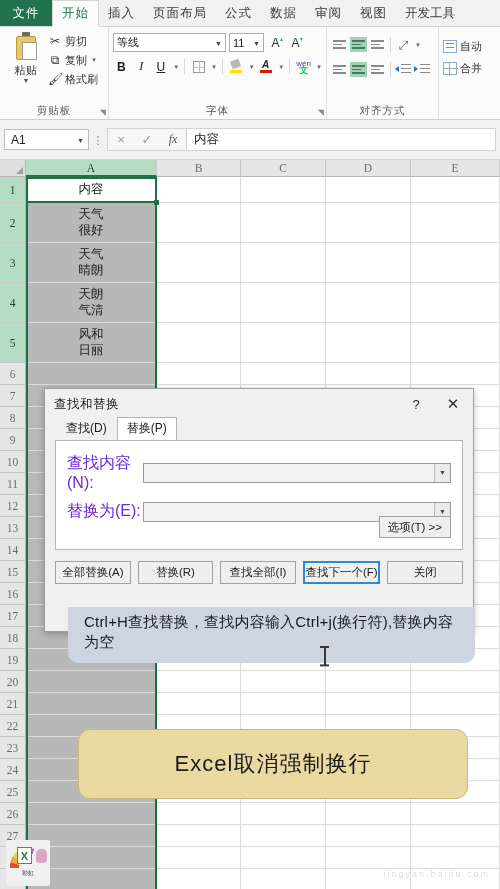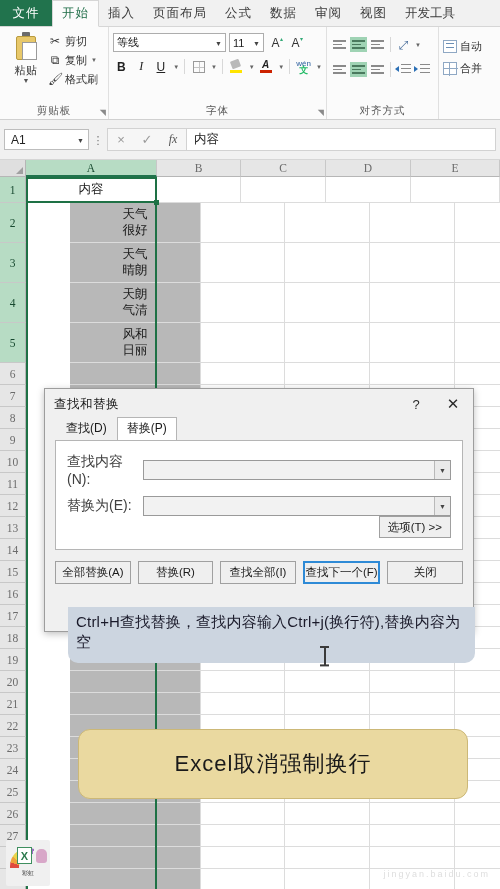--- a/index.html
+++ b/index.html
@@ -145,57 +145,57 @@
   .rowheads { position:absolute; left:0; top:17px; width:26px;}
   .rh { width:26px; border-right:1px solid #b6b6b6; border-bottom:1px solid #c8c8c8;
         background:#e6e6e6; display:flex; align-items:center; justify-content:center;
         font-size:11.5px; color:#6b6b6b; font-family:"Liberation Serif", serif;}
   .rh.sel { background:#b7dcc4; color:#17492f; }
   .cells { position:absolute; left:26px; top:17px; }
   .crow { display:flex; }
   .cell { border-right:1px solid #dcdcdc; border-bottom:1px solid #dcdcdc; background:#fff;
           font-size:12.5px; color:#1a1a1a; display:flex; align-items:center; justify-content:center;
           text-align:center; line-height:1.22; white-space:pre-line; overflow:hidden;}
-  .cell.selA { background:#b8b8b8;margin-left:44px; }
+  .cell.selA { background:#b8b8b8; }
   .selbox { position:absolute; border:2px solid #1e7145; pointer-events:none; }
   .selhandle { position:absolute; width:5px; height:5px; background:#1e7145; }
 
   
   .dlg {
     position:absolute; left:44px; top:388px; width:430px; height:244px;
     background:#f0f0f0; border:1px solid #9d9d9d; box-shadow:0 2px 7px rgba(0,0,0,.25);
   }
   .dlg-title { height:30px; display:flex; align-items:center; padding-left:9px; background:#f0f0f0;}
   .dlg-title-text { font-size:12.5px; color:#1a1a1a; letter-spacing:0.5px;}
   .dlg-ctrls { margin-left:auto; display:flex; height:30px;}
   .dlg-btn { width:34px; display:flex; align-items:center; justify-content:center; font-size:13px; color:#2a2a2a;}
   .dlg-btn.close { width:40px; font-size:15px;}
   .tabs-row { display:flex; padding-left:11px; height:21px; align-items:flex-end; }
   .dtab { padding:2px 9px 3px 9px; font-size:12px; color:#1a1a1a; border:1px solid transparent; border-bottom:none;}
   .dtab.active { background:#fff; border-color:#b5b5b5; position:relative; z-index:2;}
   .dlg-panel { margin:0 10px 0 10px; background:#fff; border:1px solid #b5b5b5; height:110px; position:relative; padding:12px 11px 0 11px;}
   .field-row { display:flex; align-items:center; margin-bottom:9px;}
-  .field-label { width:76px; font-size:14px; color:#404040;}
+  .field-label { width:76px; font-size:16px; color:#6d28d9;}
   .field-input { flex:1; height:20px; border:1px solid #9a9a9a; background:#f2f2f2; display:flex; align-items:center;}
   .field-input .txt { flex:1; padding-left:4px; font-size:12px; color:#222;}
   .field-dd { width:16px; height:18px; background:#eaeaea; border-left:1px solid #b9b9b9; display:flex; align-items:center; justify-content:center; font-size:7px; color:#444;}
   .opt-btn { position:absolute; right:11px; bottom:11px; min-width:72px; height:22px;
              border:1px solid #a0a0a0; background:#efefef; font-size:11.5px; color:#1a1a1a;
              display:flex; align-items:center; justify-content:center; padding:0 8px;}
   .dlg-footer { display:flex; gap:7px; padding:11px 10px 0 10px;}
   .dbtn { flex:1; height:23px; border:1px solid #a0a0a0; background:#efefef;
           font-size:11.5px; color:#1a1a1a; display:flex; align-items:center; justify-content:center; white-space:nowrap;}
   .dbtn.focus { border:2px solid #2e8ad6; }
   .u { text-decoration:underline; }
 
   
   .note {
     position:absolute; left:68px; top:607px; width:407px; min-height:56px;
     background:#ccd5e0; border-radius:0 0 10px 10px;
-    font-size:15px; color:#1a1a2a; line-height:1.33; padding:5px 8px 6px 8px;
+    font-size:15px; color:#1a1a2a; line-height:1.33; padding:5px 8px 6px 16px;
     letter-spacing:0.2px;
   }
   .yellow {
     position:absolute; left:78px; top:729px; width:390px; height:70px;
     background:#ead9a0; border:1px solid #ccb877; border-radius:12px;
     display:flex; align-items:center; justify-content:center;
     font-size:22px; color:#1a1a1a; letter-spacing:1px;
   }
   .icursor { position:absolute; left:320px; top:646px; width:9px; height:20px; }
   .icursor::before { content:""; position:absolute; left:4px; top:0; width:1.6px; height:20px; background:#3a3a3a;}

